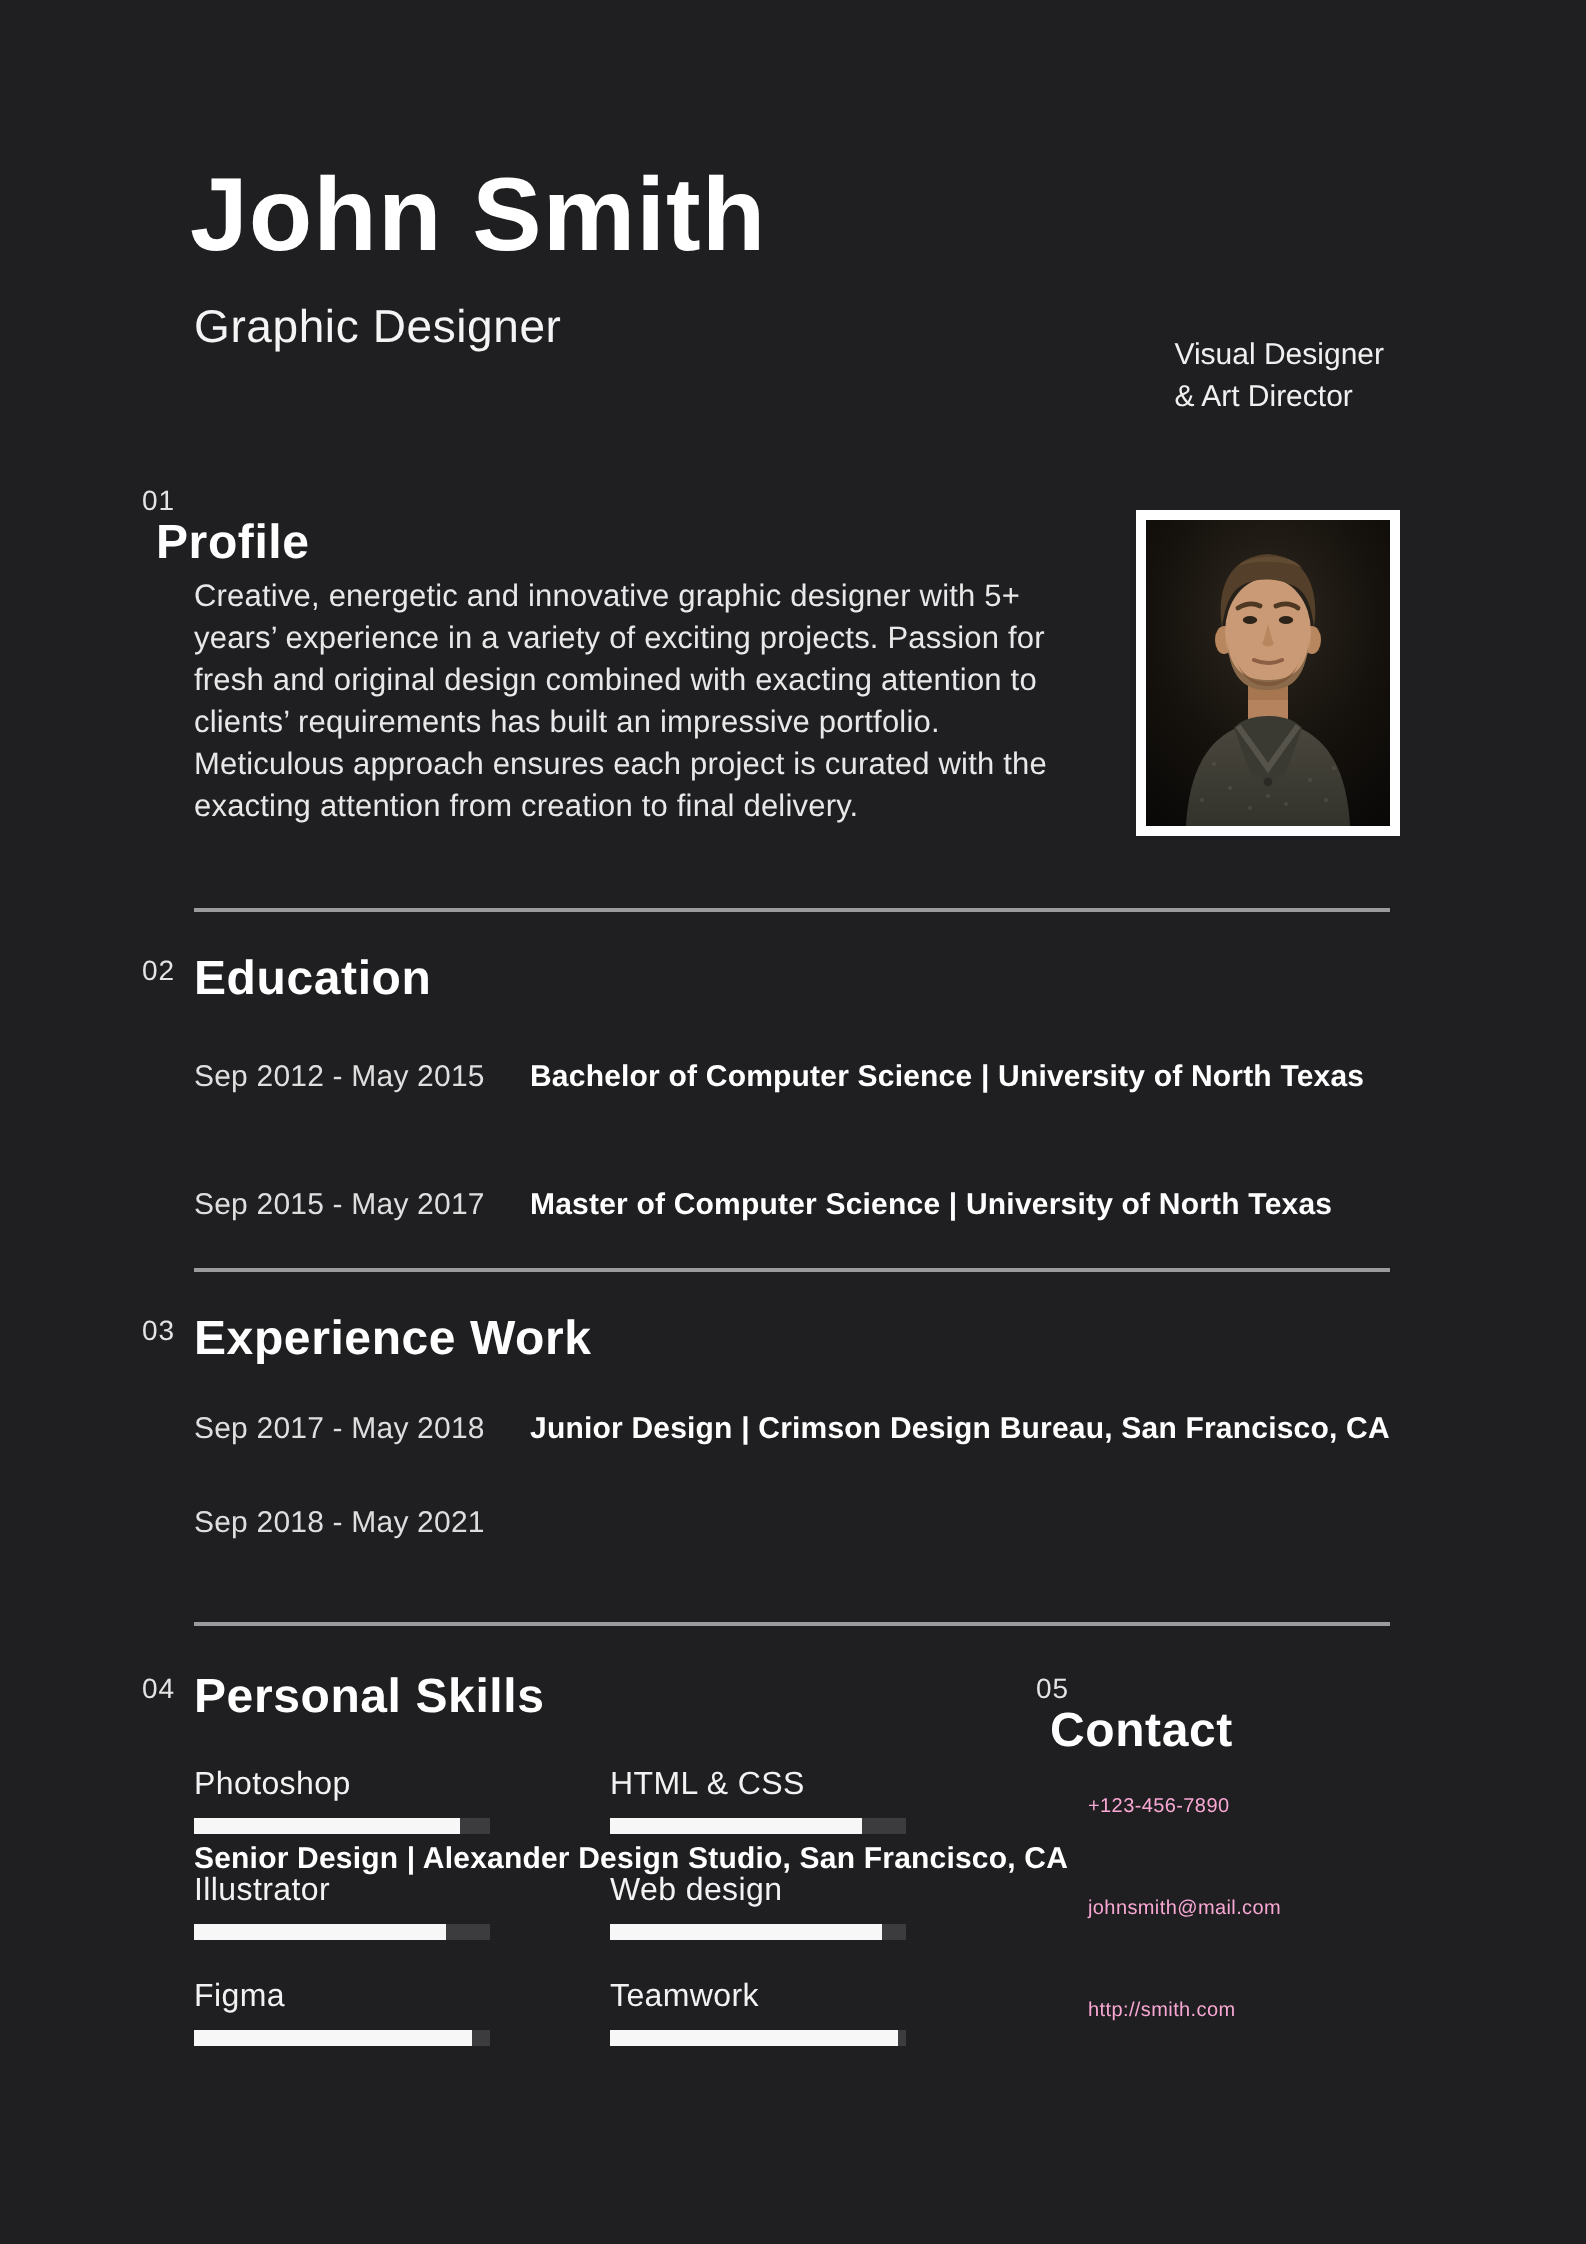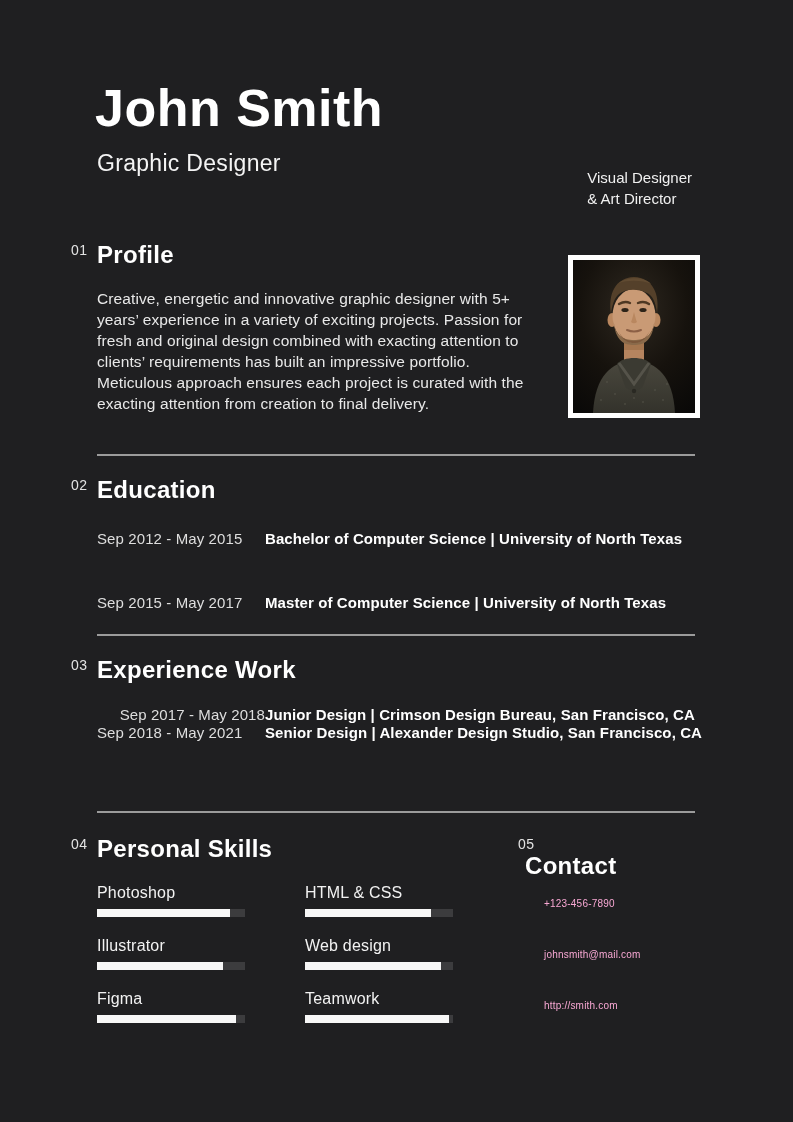--- a/index.html
+++ b/index.html
@@ -59,21 +59,21 @@
 
 <div class="page">
 
   <h1 class="name">John Smith</h1>
   <div class="role">Graphic Designer</div>
   <div class="tagline">
     <div>Visual Designer</div>
     <div>&amp; Art Director</div>
   </div>
 
-  <div class="sec-head" style="left:71px;top:241px;">
+  <div class="sec-head" style="left:71px;top:241px;flex-direction:column;">
     <span class="sec-num">01</span>
     <span class="sec-title">Profile</span>
   </div>
   <p class="profile-text">Creative, energetic and innovative graphic designer with 5+ years’ experience in a variety of exciting projects. Passion for fresh and original design combined with exacting attention to clients’ requirements has built an impressive portfolio. Meticulous approach ensures each project is curated with the exacting attention from creation to final delivery.</p>
 
   <div class="photo-frame">
     <svg viewBox="0 0 122 153" xmlns="http://www.w3.org/2000/svg">
       <defs>
         <radialGradient id="pgbg" cx="50%" cy="32%" r="80%">
           <stop offset="0%" stop-color="#2e2820"></stop>
@@ -143,25 +143,25 @@
     <span class="dates">Sep 2015 - May 2017</span>
     <span class="desc">Master of Computer Science | University of North Texas</span>
   </div>
 
   <div class="divider" style="top:634px;"></div>
 
   <div class="sec-head" style="left:71px;top:656px;">
     <span class="sec-num">03</span>
     <span class="sec-title">Experience Work</span>
   </div>
-  <div class="row" style="top:706px;text-align:right;">
+  <div class="row" style="top:706px;">
     <span class="dates">Sep 2017 - May 2018</span>
     <span class="desc">Junior Design | Crimson Design Bureau, San Francisco, CA</span>
   </div>
-  <div class="row" style="top:724px;">
+  <div class="row" style="top:753px;flex-direction:column;">
     <span class="dates">Sep 2018 - May 2021</span>
     <span class="desc">Senior Design | Alexander Design Studio, San Francisco, CA</span>
   </div>
 
   <div class="divider" style="top:811px;"></div>
 
   <div class="sec-head" style="left:71px;top:835px;">
     <span class="sec-num">04</span>
     <span class="sec-title">Personal Skills</span>
   </div>

